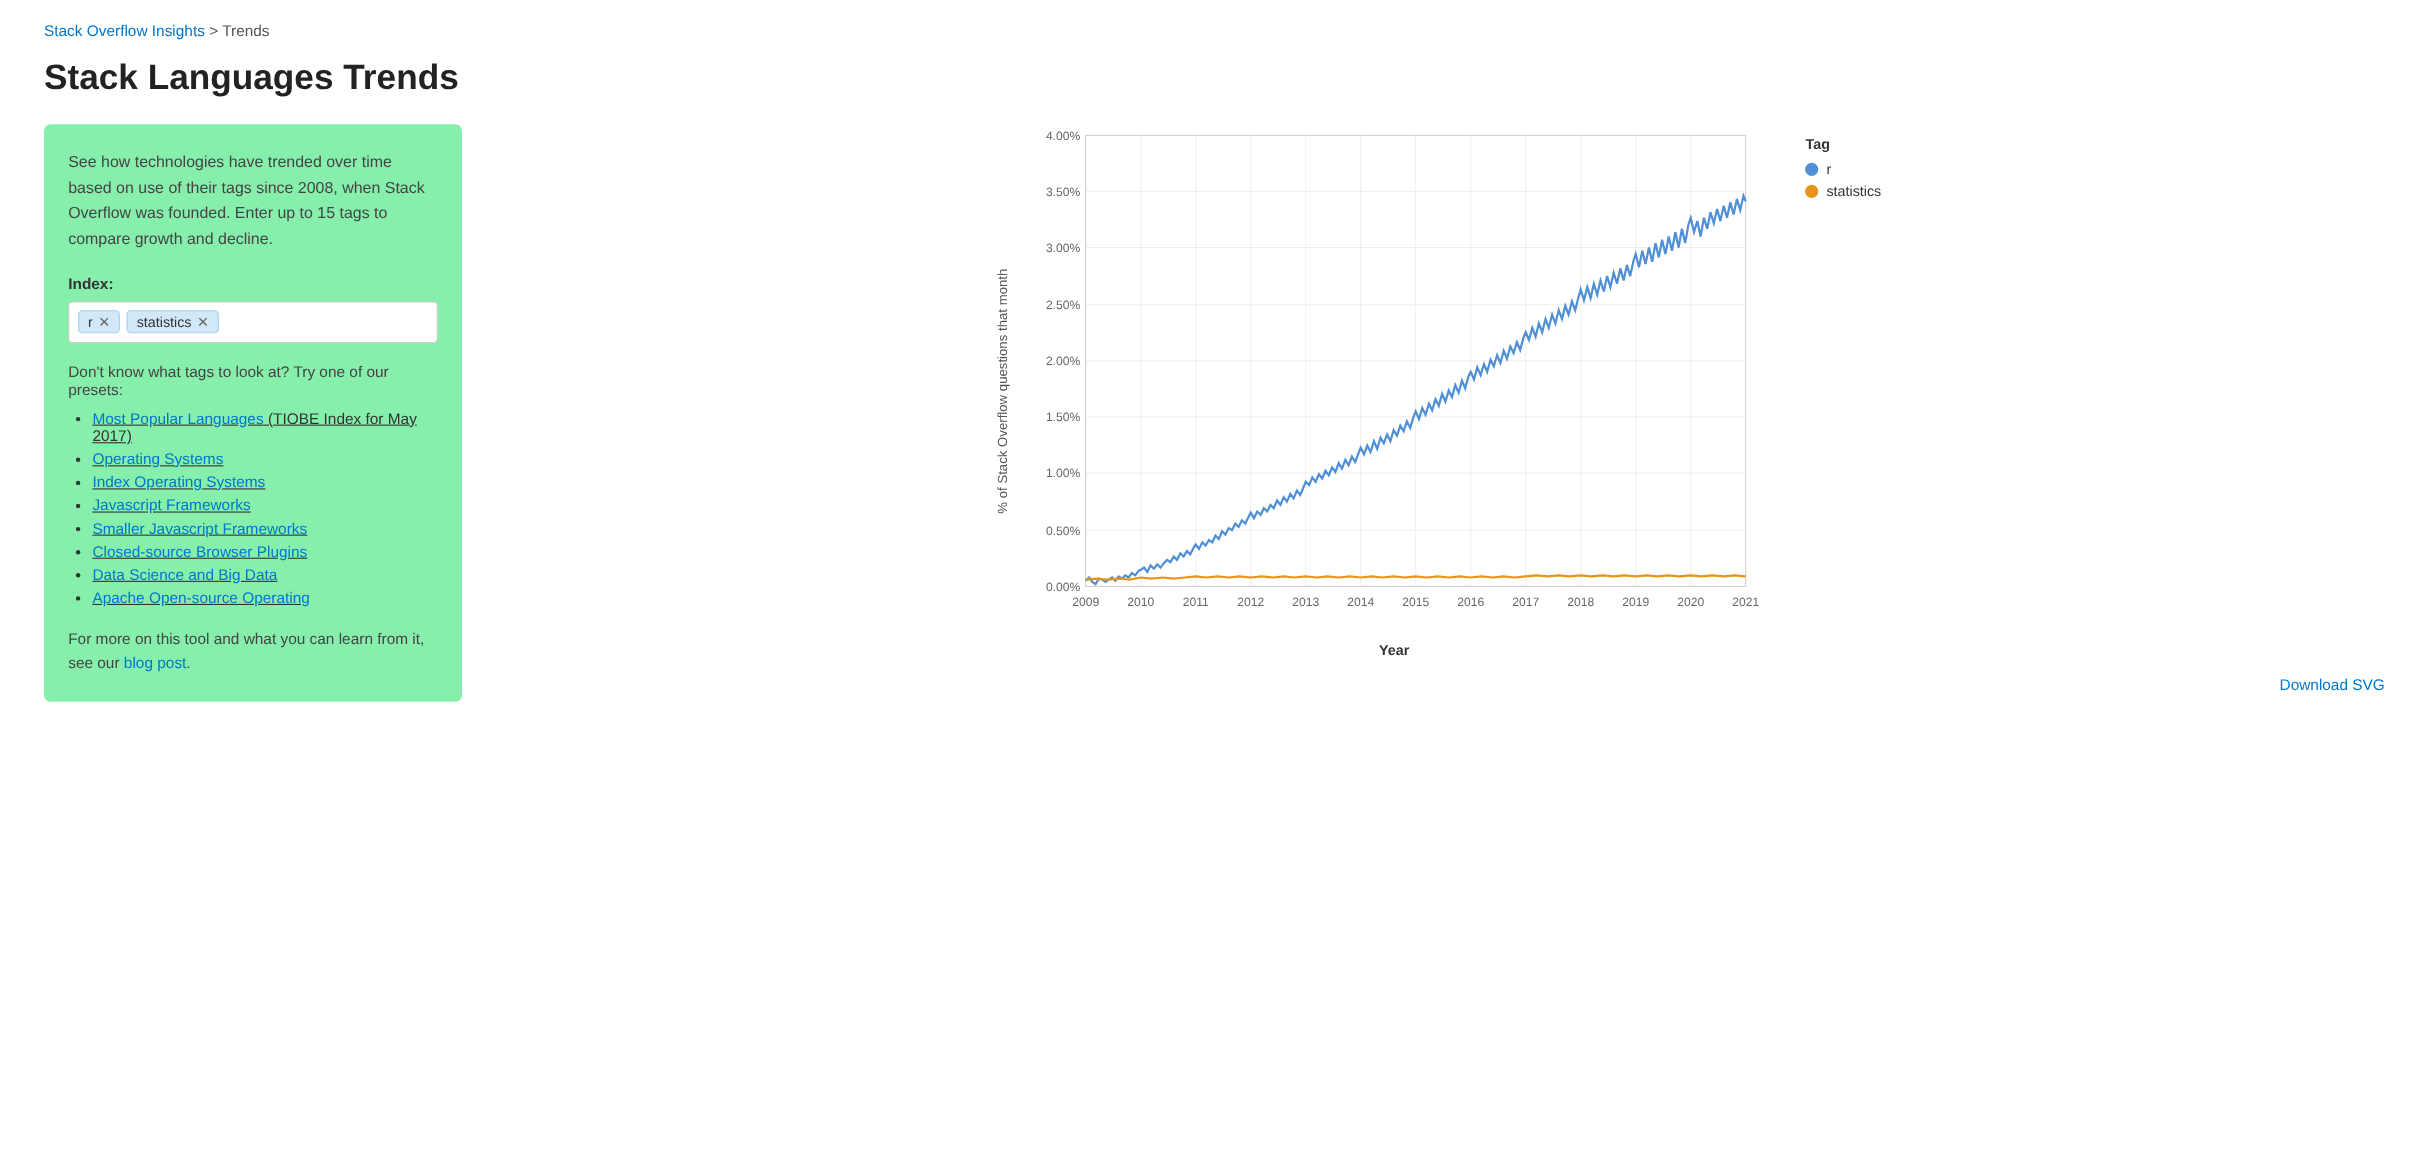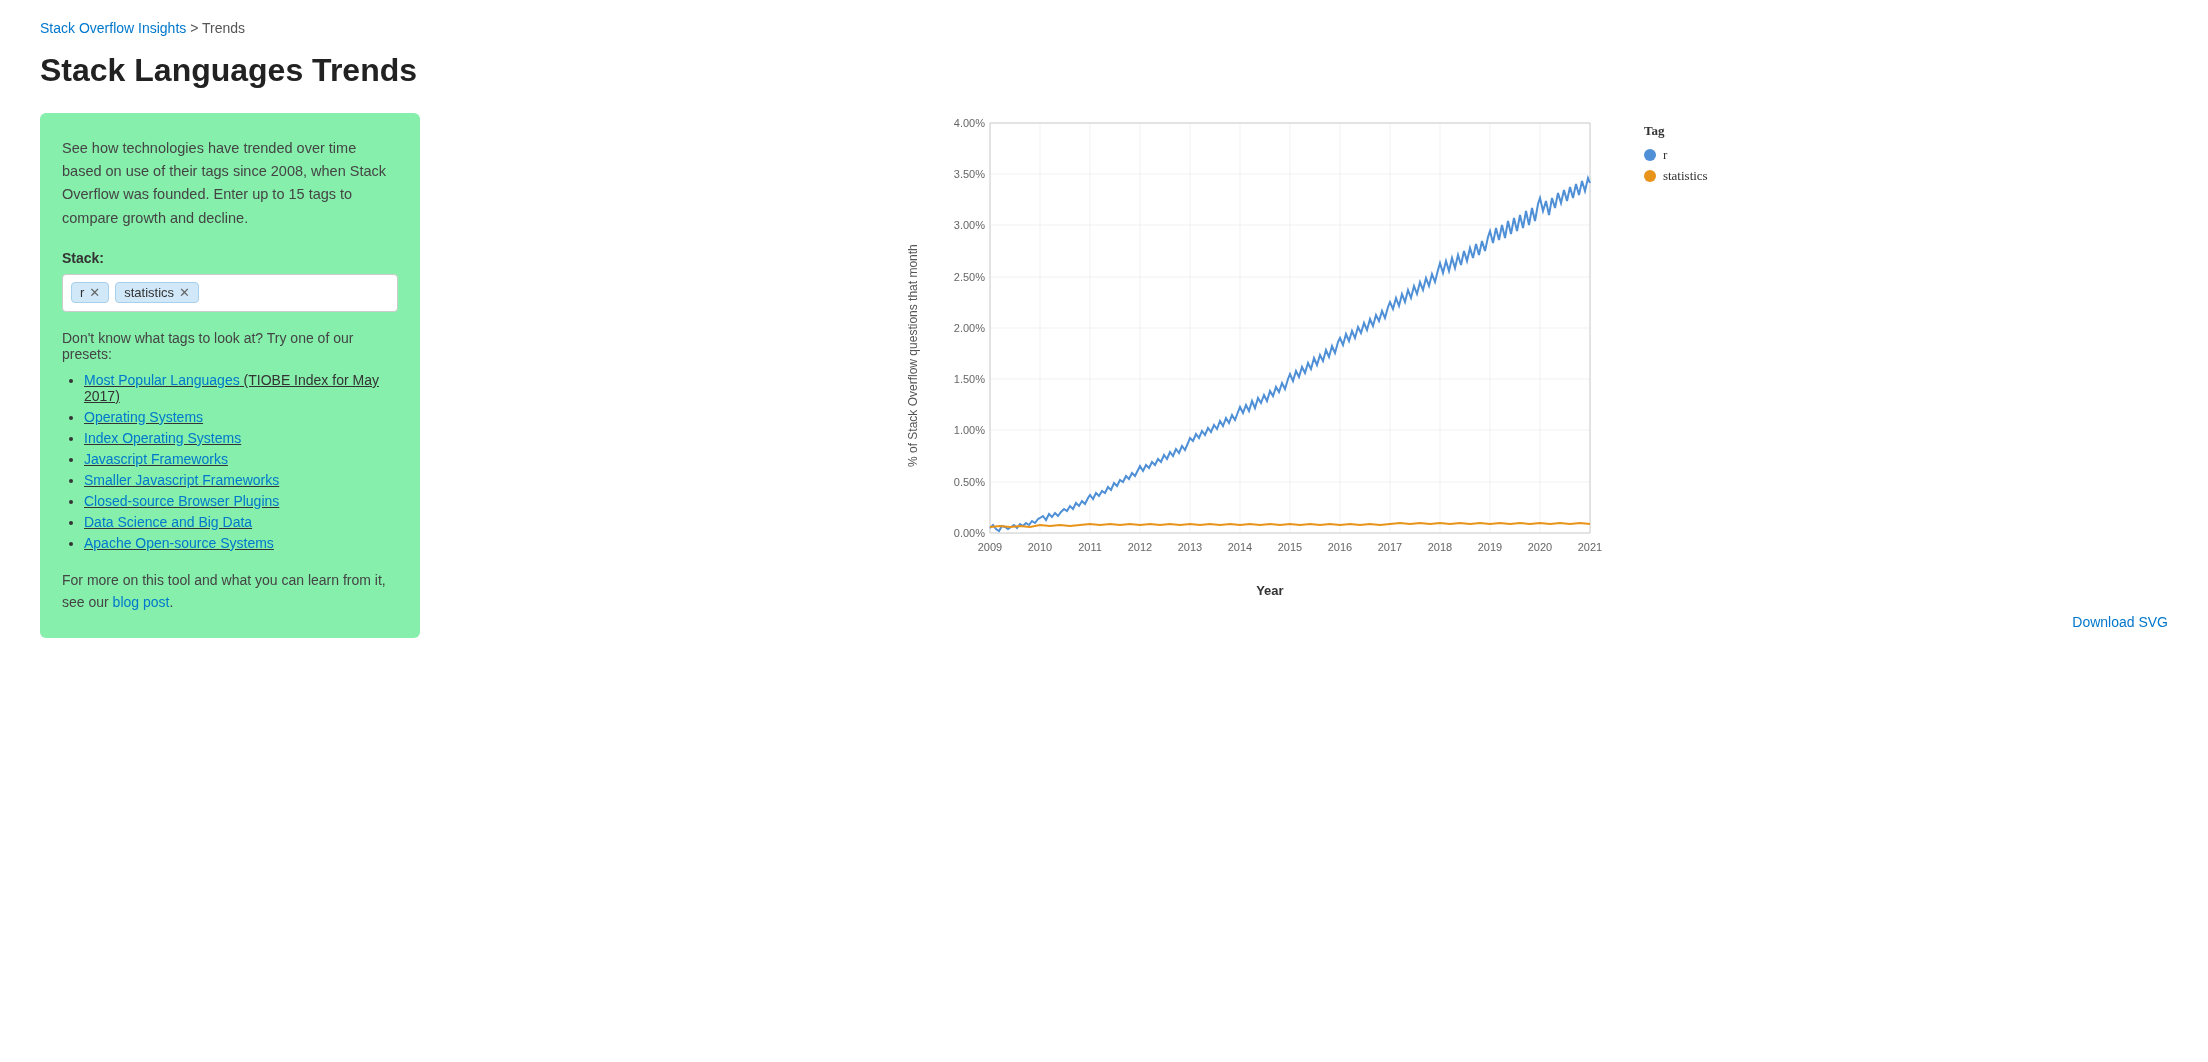--- a/index.html
+++ b/index.html
@@ -149,21 +149,20 @@
     .x-axis-label {
       text-align: center;
       font-size: 13px;
       font-weight: bold;
       color: #333;
       margin-top: 10px;
     }
     .legend {
       padding: 10px 14px;
       font-size: 13px;
-      font-family: Liberation Serif, serif;
     }
     .legend-title {
       font-weight: bold;
       margin-bottom: 8px;
       font-size: 13px;
     }
     .legend-item {
       display: flex;
       align-items: center;
       gap: 7px;
@@ -195,21 +194,21 @@
   <span>&gt; Trends</span>
 </div>
 
 <h1>Stack Languages Trends</h1>
 
 <div class="main-layout">
 
   <div class="sidebar">
     <p class="sidebar-desc">See how technologies have trended over time based on use of their tags since 2008, when Stack Overflow was founded. Enter up to 15 tags to compare growth and decline.</p>
 
-    <div class="tags-label">Stack:</div>
+    <div class="tags-label">Index:</div>
     <div class="tags-input-container">
       <span class="tag-pill">
         <span>r</span>
         <span class="remove">✕</span>
       </span>
       <span class="tag-pill">
         <span>statistics</span>
         <span class="remove">✕</span>
       </span>
       <input class="tags-text-input" type="text" style="">
@@ -232,21 +231,21 @@
       <li>
         <a href="#">Smaller Javascript Frameworks</a>
       </li>
       <li>
         <a href="#">Closed-source Browser Plugins</a>
       </li>
       <li>
         <a href="#">Data Science and Big Data</a>
       </li>
       <li>
-        <a href="#">Apache Open-source Systems</a>
+        <a href="#">Apache Open-source Operating</a>
       </li>
     </ul>
 
     <p class="footer-text">
       <span>For more on this tool and what you can learn from it, see our </span><a href="#">blog post</a><span>.</span>
     </p>
   </div>
 
   <div class="chart-area">
     <div class="chart-and-legend">

